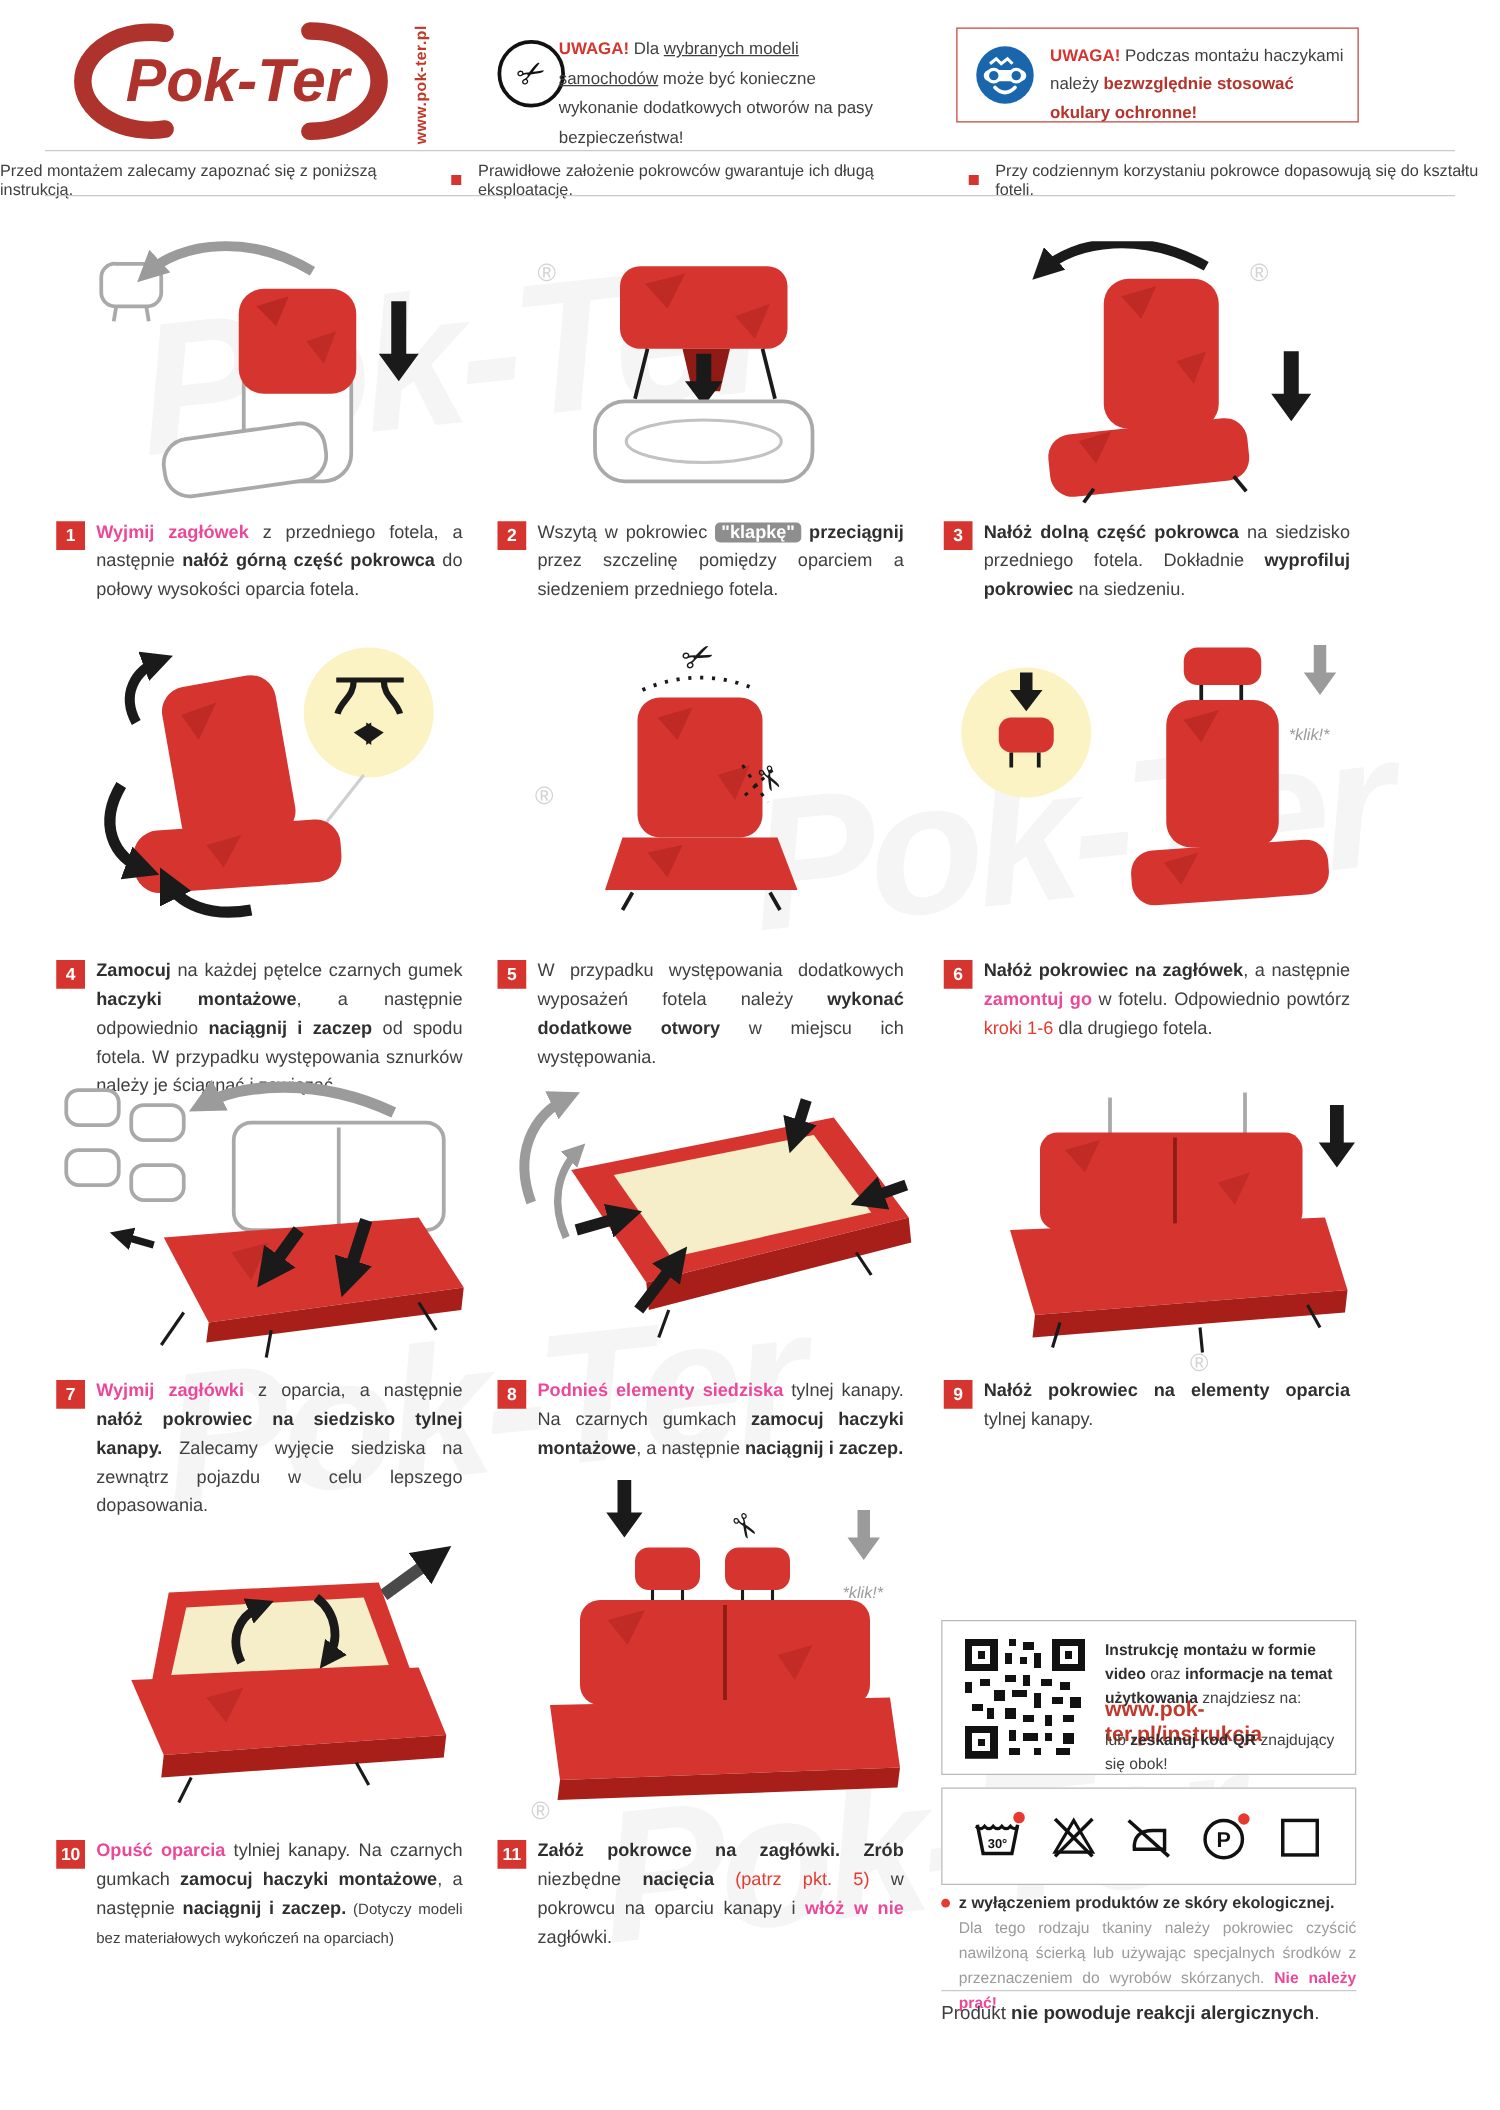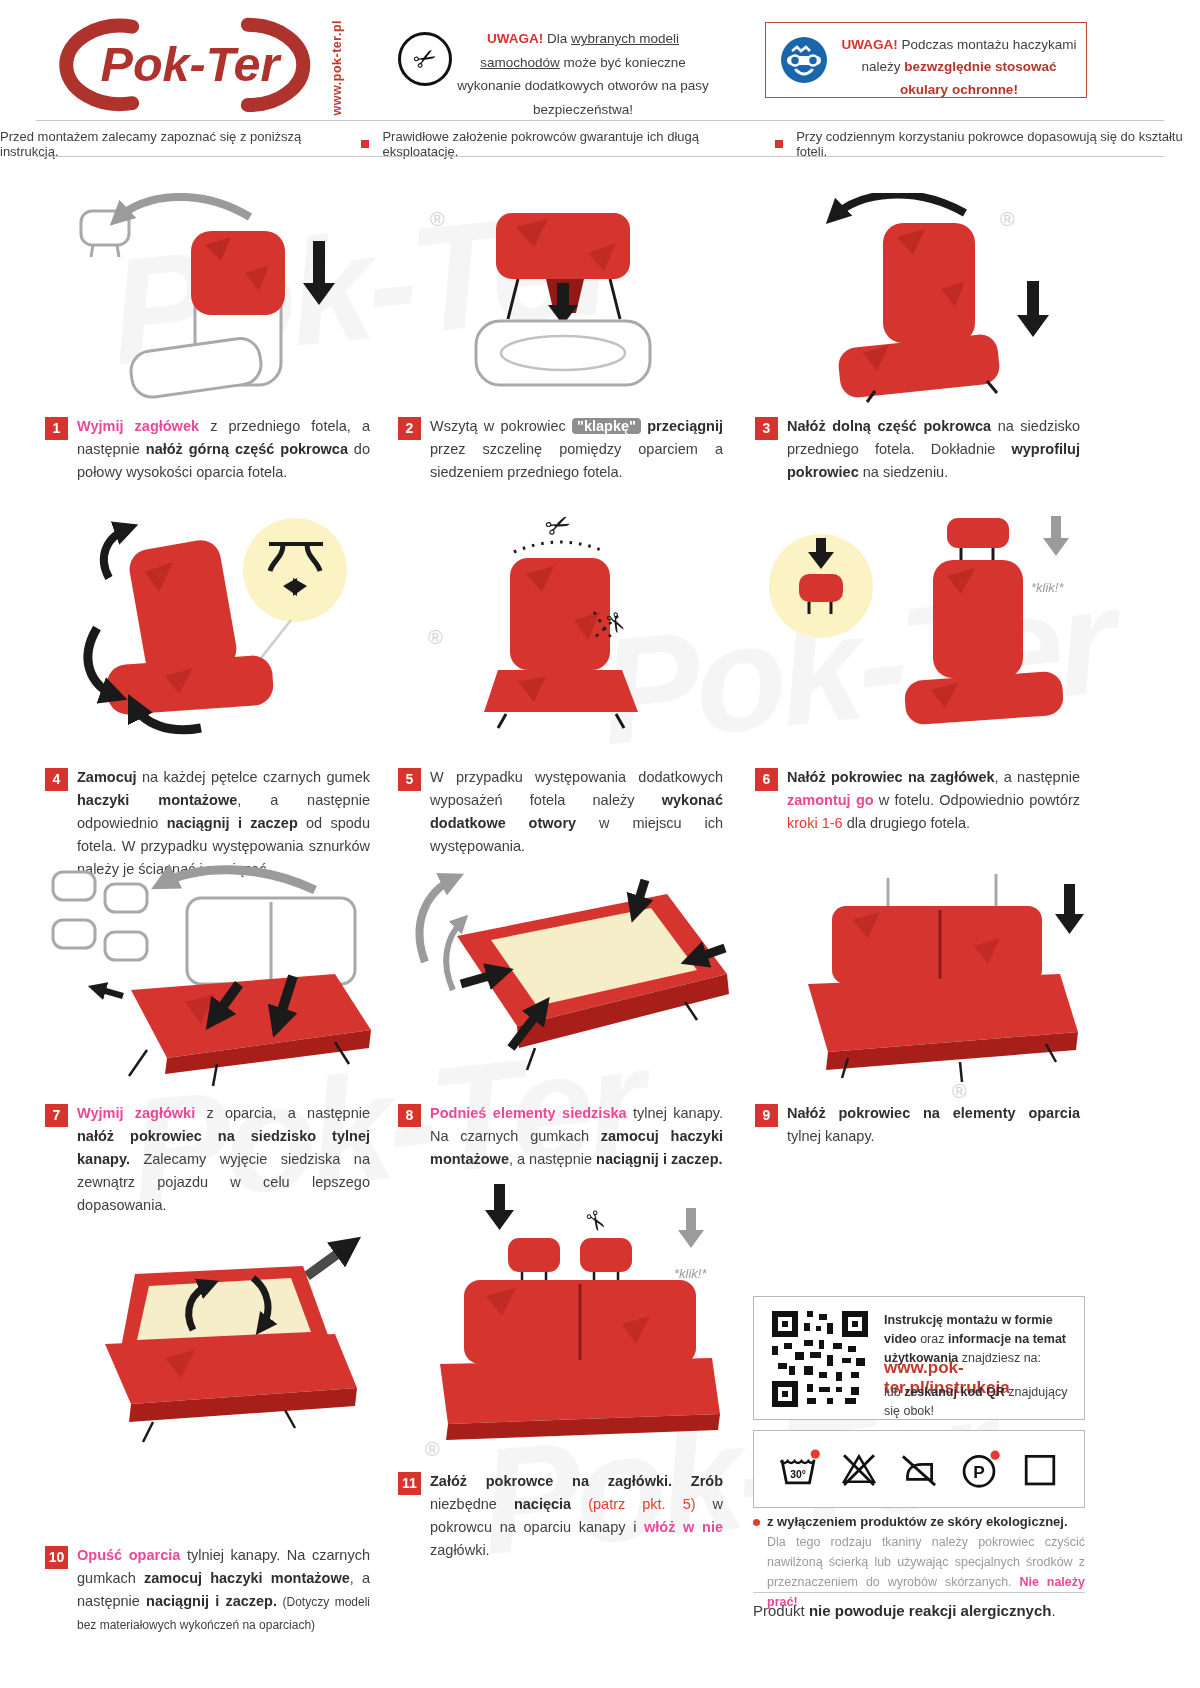--- a/index.html
+++ b/index.html
@@ -7,21 +7,21 @@
   .page{position:relative;width:1200px;height:1688px;background:#fff;
         font-family:"Liberation Sans",sans-serif;color:#3f3f3f;overflow:hidden}
   .abs{position:absolute}
 
   
   .vert-url{writing-mode:vertical-rl;transform:rotate(180deg);
             color:#c0392b;font-weight:bold;font-size:12.5px;letter-spacing:.5px}
   .scissors-circle{width:54px;height:54px;border:3px solid #111;border-radius:50%;
             display:flex;align-items:center;justify-content:center}
   .scissors-glyph{font-size:27px;color:#111;transform:rotate(-30deg)}
-  .warn-text{font-size:13.5px;line-height:1.75;color:#3f3f3f;text-align:center}
+  .warn-text{font-size:13.5px;line-height:1.75;color:#3f3f3f;text-align:left}
   .goggles-box{border:1.5px solid #c2443c;background:#fff}
 
   
   .hline{position:absolute;left:36px;right:36px;border-top:1px solid #c9c9c9}
   .infobar{display:flex;gap:13px;justify-content:center;align-items:center;
            font-size:13px;color:#3f3f3f;width:100%}
   .sqbullet{width:8px;height:8px;background:#d6352f;display:inline-block;flex:0 0 auto}
   .intro{color:#e8392f;font-weight:bold;font-size:13.5px;text-align:center;width:100%}
 
   
@@ -321,21 +321,21 @@
     <line x1="204" y1="94" x2="204" y2="104" stroke="#1a1a1a" stroke-width="2.5"></line>
     <line x1="228" y1="94" x2="228" y2="104" stroke="#1a1a1a" stroke-width="2.5"></line>
     <rect x="74" y="102" width="232" height="84" rx="16" fill="#d6352f"></rect>
     <line x1="190" y1="106" x2="190" y2="182" stroke="#8f1b14" stroke-width="3"></line>
     <polygon points="96,118 126,110 112,138" fill="#a81f1a" opacity=".45"></polygon>
     <polygon points="232,146 260,138 246,166" fill="#a81f1a" opacity=".4"></polygon>
     <polygon points="50,186 322,180 330,236 58,246" fill="#d6352f"></polygon>
     <polygon points="58,246 330,236 328,252 56,262" fill="#a81f1a"></polygon>
   </svg>
 
-  <div class="step" style="left:45px;top:1544px;width:325px">
+  <div class="step" style="left:45px;top:1470px;width:325px">
     <span class="num">10</span>
     <div class="txt"><span class="sg-gb">Opuść oparcia</span><span class="sg-n"> tylniej kanapy. Na czarnych gumkach </span><span class="sg-b">zamocuj haczyki montażowe</span><span class="sg-n">, a następnie </span><span class="sg-b">naciągnij i zaczep.</span><span class="sg-sm"> (Dotyczy modeli bez materiałowych wykończeń na oparciach)</span></div>
   </div>
   <div class="step" style="left:398px;top:1470px;width:325px">
     <span class="num">11</span>
     <div class="txt"><span class="sg-b">Załóż pokrowce na zagłówki. Zrób</span><span class="sg-n"> niezbędne </span><span class="sg-b">nacięcia</span><span class="sg-n"> </span><span class="sg-r">(patrz pkt. 5)</span><span class="sg-n"> w pokrowcu na oparciu kanapy i </span><span class="sg-gb">włóż w nie</span><span class="sg-n"> zagłówki.</span></div>
   </div>
 
   <div class="abs qr-box" style="left:753px;top:1296px;width:332px;height:124px">
     <svg class="abs" style="left:18px;top:14px" width="96" height="96" viewBox="0 0 33 33" shape-rendering="crispEdges">

